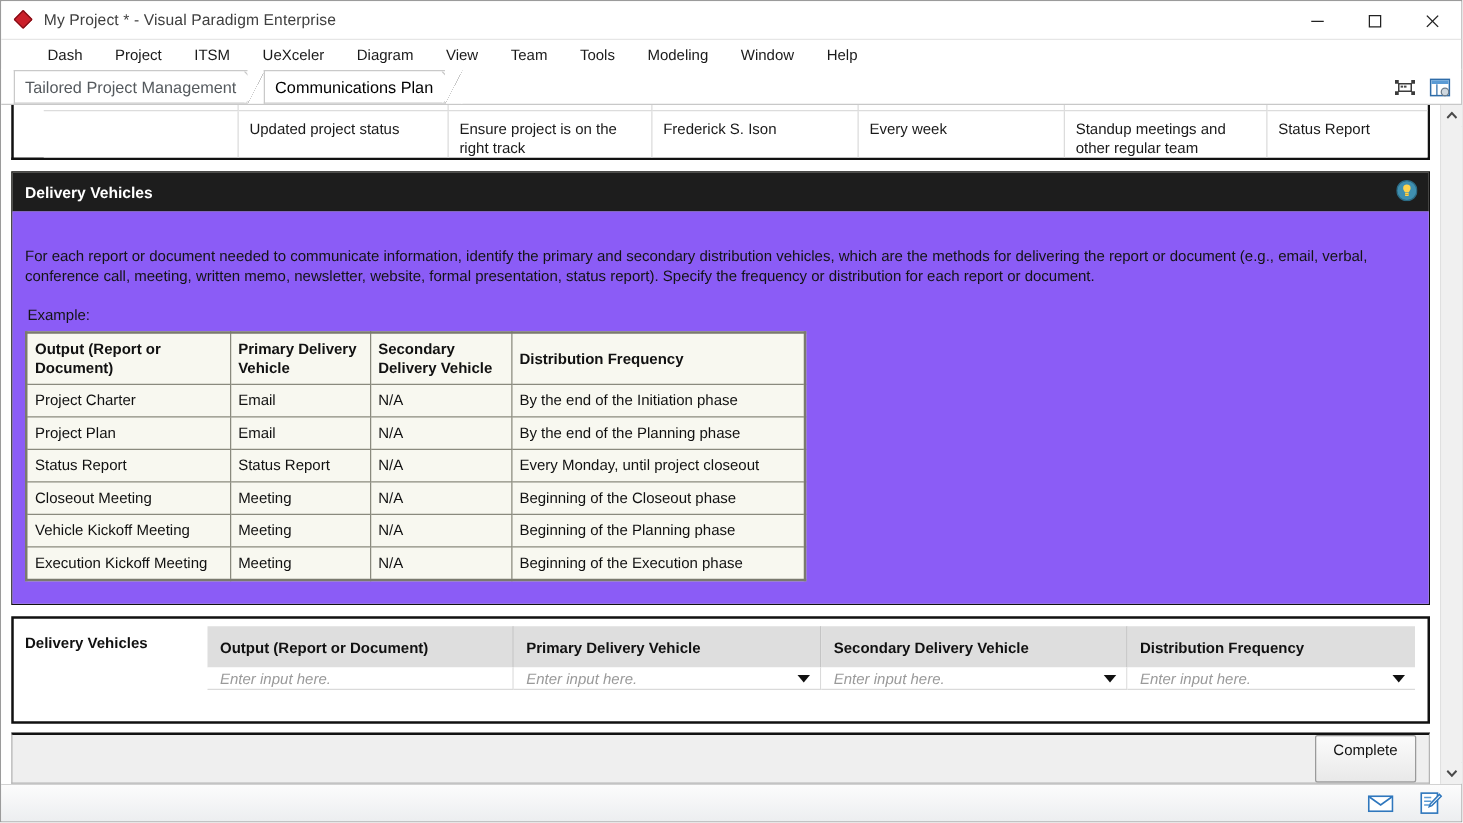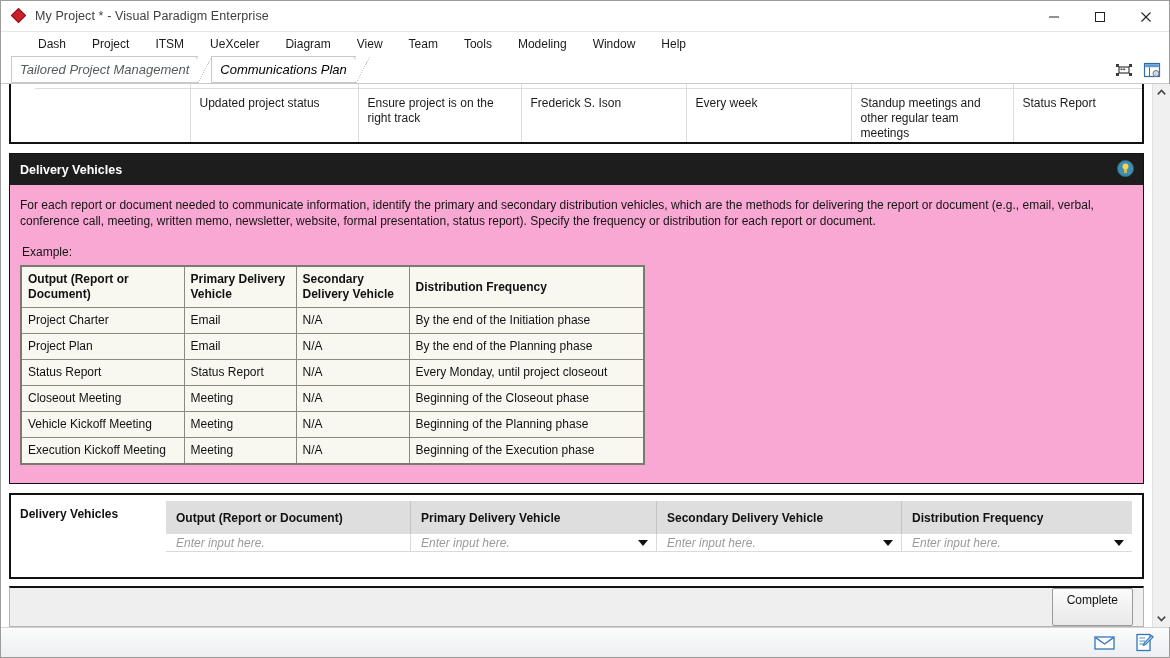--- a/index.html
+++ b/index.html
@@ -75,21 +75,20 @@
   .crumb {
     display: flex; align-items: center;
     position: relative;
     padding: 0 22px 0 8px;
     font-size: 13px; color: #555a5e;
     border-top: 1px solid #c9c9c9;
     border-bottom: 1px solid #c9c9c9;
     border-left: 1px solid #c9c9c9;
     background: #fff;
     margin-right: 0px;
-    font-style: italic;
   }
   .crumb:first-child { border-left: 1px solid #c9c9c9; }
   .crumb::after {
     content: ""; position: absolute; right: -1px; top: -1px; bottom: -1px;
     width: 14px;
     background:
       linear-gradient(to bottom right, transparent 49.5%, #c9c9c9 49.5%, #c9c9c9 51.5%, transparent 51.5%) no-repeat,
       #fff;
   }
   .crumb-arrow {
@@ -140,21 +139,21 @@
     flex: 0 0 auto;
   }
   .section-hdr {
     background: #1d1d1d; color: #fff;
     height: 31px; display: flex; align-items: center;
     padding: 0 8px 0 10px;
     font-weight: bold; font-size: 12.5px;
     position: relative;
   }
   .section-hdr .hint-icon { position: absolute; right: 9px; top: 50%; transform: translateY(-50%); }
-  .section-body { padding: 12px 10px 18px 10px; background: #f9a8d4; }
+  .section-body { padding: 28px 10px 18px 10px; background: #8b5cf6; }
   .desc { font-size: 12px; line-height: 16px; color: #141414; max-width: 1135px; }
   .example-label { font-size: 12px; margin: 16px 0 6px 2px; color: #141414; }
 
   
   .ex-table {
     border-collapse: collapse;
     border: 2px solid #7a7a6e;
     table-layout: fixed; width: 625px;
     background: #f8f8f0;
   }

